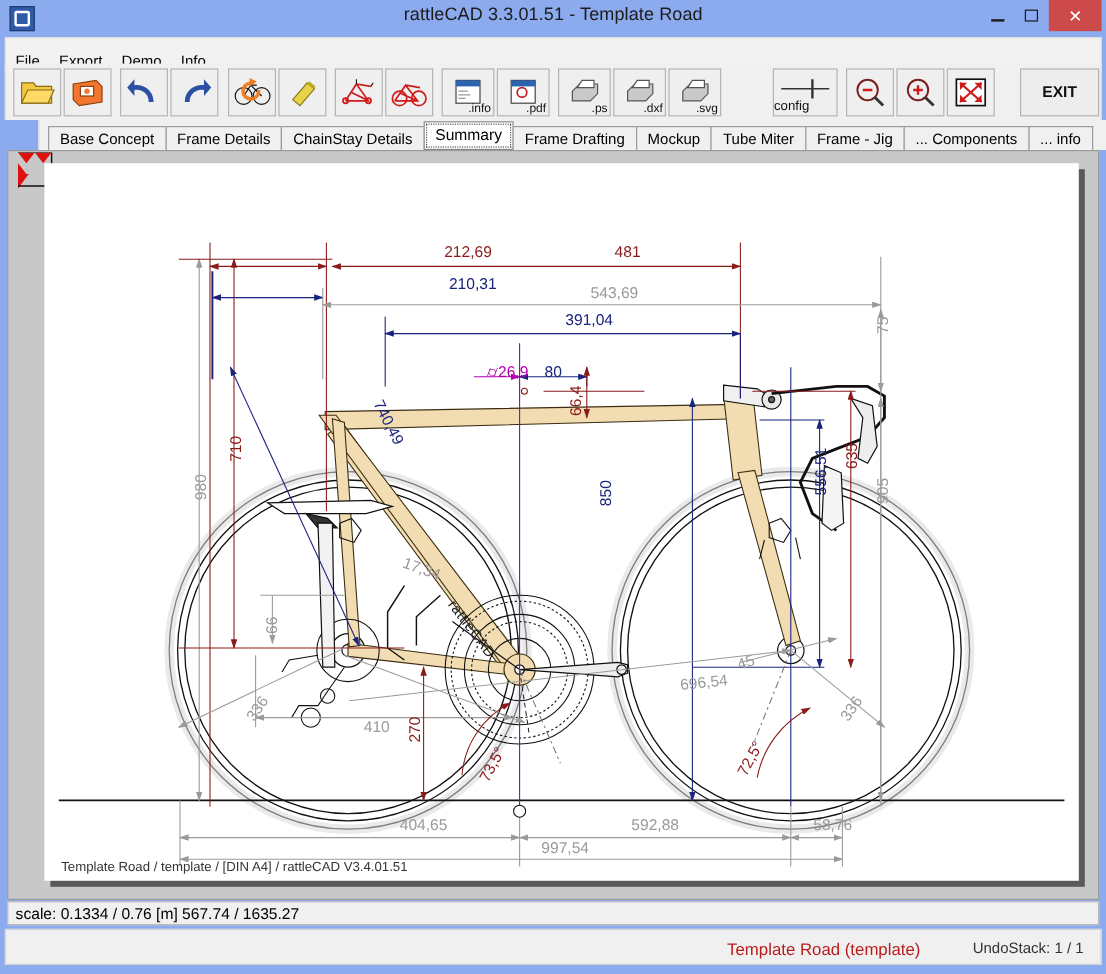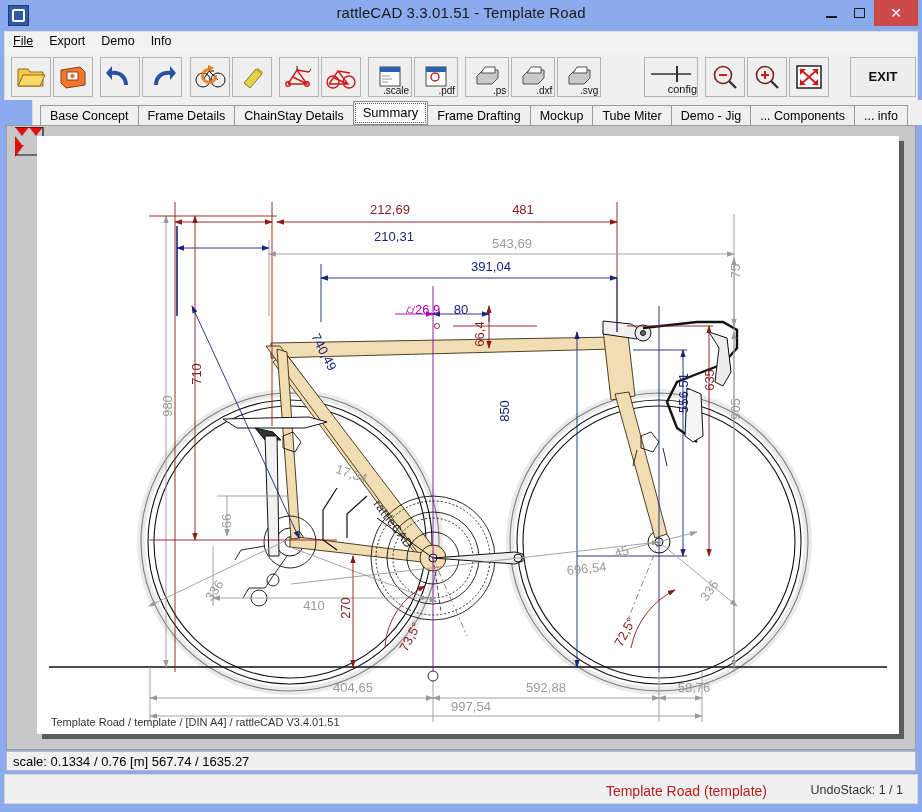--- a/index.html
+++ b/index.html
@@ -51,21 +51,21 @@
   .btn-close{ left: 874px; width: 44px; height: 26px; background: #CD4A4A; color: #fff; }
   .min-glyph { display:block; width: 11px; height: 2px; background: #1b1b1b; margin-top: 7px;}
   .max-glyph { display:block; width: 11px; height: 10px; border: 1.5px solid #1b1b1b; box-sizing: border-box;}
 
   
   .menubar {
     position: absolute; left: 4px; top: 31px; width: 914px; height: 30px;
     background: #F2F2F2;
     border: 1px solid #dedede;
     box-sizing: border-box;
-    display: flex; align-items: flex-start;
+    display: flex; align-items: flex-end;
   }
   .menu-item {
     font-size: 12.5px; color: #000; padding: 2px 8px;
     cursor: default; white-space: nowrap;
   }
   .menu-item u { text-decoration: underline; }
 
   
   .toolbar {
     position: absolute; left: 4px; top: 53px; width: 914px; height: 47px;
@@ -90,21 +90,21 @@
   .tbtn .lab {
     position: absolute; right: 2px; bottom: 0px;
     font-size: 10px; color: #111; font-family: "Liberation Sans", sans-serif;
   }
   .tbtn.exit {
     width: 66px; height: 40px;
     font-size: 13px; font-weight: bold; color: #111;
     background: #EDEDED;
   }
   .tbtn.config { width: 54px; }
-  .tbtn.config .ctxt { position:absolute; left:0; right:0; bottom:1px; text-align:right; font-size:11px; color:#111; }
+  .tbtn.config .ctxt { position:absolute; left:0; right:0; bottom:1px; text-align:left; font-size:11px; color:#111; }
 
   
   .tabbar {
     position: absolute; left: 4px; top: 100px; width: 914px; height: 25px;
     background: #F0F0F0;
     border-left: 1px solid #dedede; border-right: 1px solid #dedede;
     box-sizing: border-box;
     display: flex; align-items: flex-end;
     padding-left: 7px;
     margin-left: 28px;
@@ -286,21 +286,21 @@
     </div>
     <div class="tsep"></div>
 
     <div class="tgroup">
       <div class="tbtn wide">
         <svg width="28" height="26" viewBox="0 0 28 26">
           <rect x="4" y="3" width="20" height="19" fill="#fff" stroke="#444" stroke-width="1"></rect>
           <rect x="4" y="3" width="20" height="5" fill="#2B63B0"></rect>
           <path d="M6 12 h8 M6 15 h10 M6 18 h6" stroke="#999" stroke-width="1"></path>
         </svg>
-        <span class="lab">.scale</span>
+        <span class="lab">.info</span>
       </div>
       <div class="tbtn wide">
         <svg width="28" height="26" viewBox="0 0 28 26">
           <rect x="4" y="3" width="20" height="19" fill="#fff" stroke="#444" stroke-width="1"></rect>
           <rect x="4" y="3" width="20" height="5" fill="#2B63B0"></rect>
           <path d="M9 13 a4 4 0 0 1 8 0 a4 4 0 0 1 -8 0" fill="none" stroke="#C02020" stroke-width="1.4"></path>
         </svg>
         <span class="lab">.pdf</span>
       </div>
     </div>
@@ -377,21 +377,21 @@
   </div>
 
   <div class="tabbar">
     <div class="tab"><span>Base Concept</span></div>
     <div class="tab"><span>Frame Details</span></div>
     <div class="tab"><span>ChainStay Details</span></div>
     <div class="tab active"><span>Summary</span></div>
     <div class="tab"><span>Frame Drafting</span></div>
     <div class="tab"><span>Mockup</span></div>
     <div class="tab"><span>Tube Miter</span></div>
-    <div class="tab"><span>Demo - Jig</span></div>
+    <div class="tab"><span>Frame - Jig</span></div>
     <div class="tab"><span>... Components</span></div>
     <div class="tab"><span>... info</span></div>
   </div>
 
   <div class="canvas-wrap">
 
     <svg class="corner-mark" width="34" height="34" viewBox="0 0 34 34">
       <rect x="0" y="0" width="34" height="34" fill="#C8C8C8"></rect>
       <path d="M0 0 L14 0 L7 9 Z" fill="#E01010"></path>
       <path d="M14 0 L28 0 L21 9 Z" fill="#E01010"></path>

